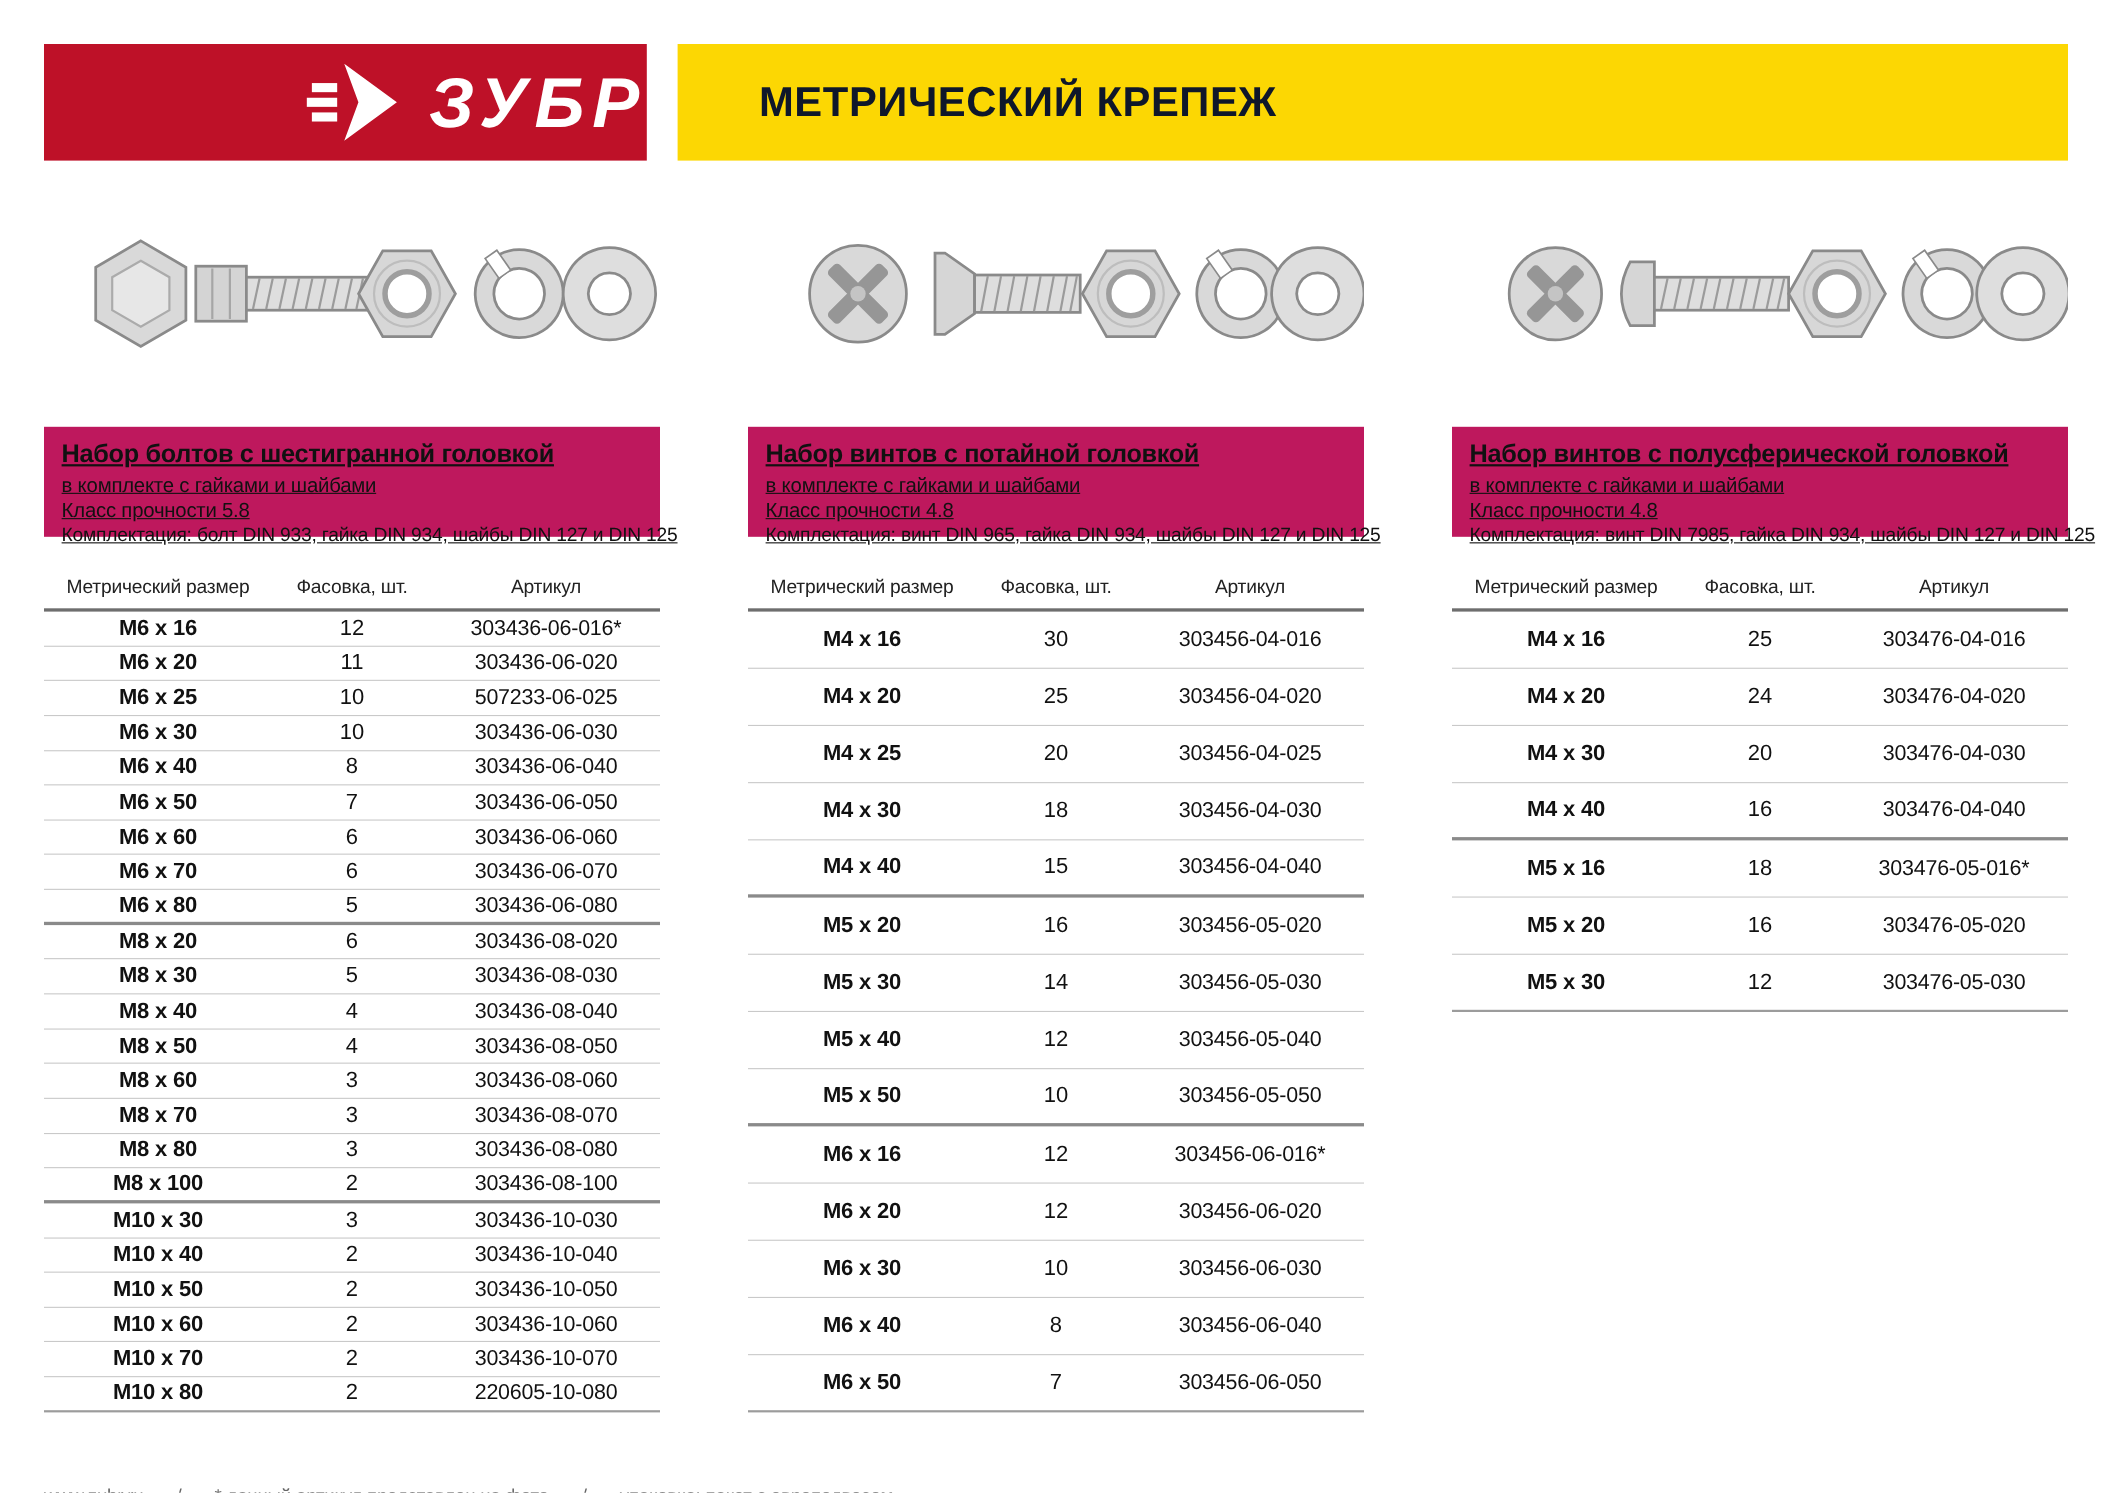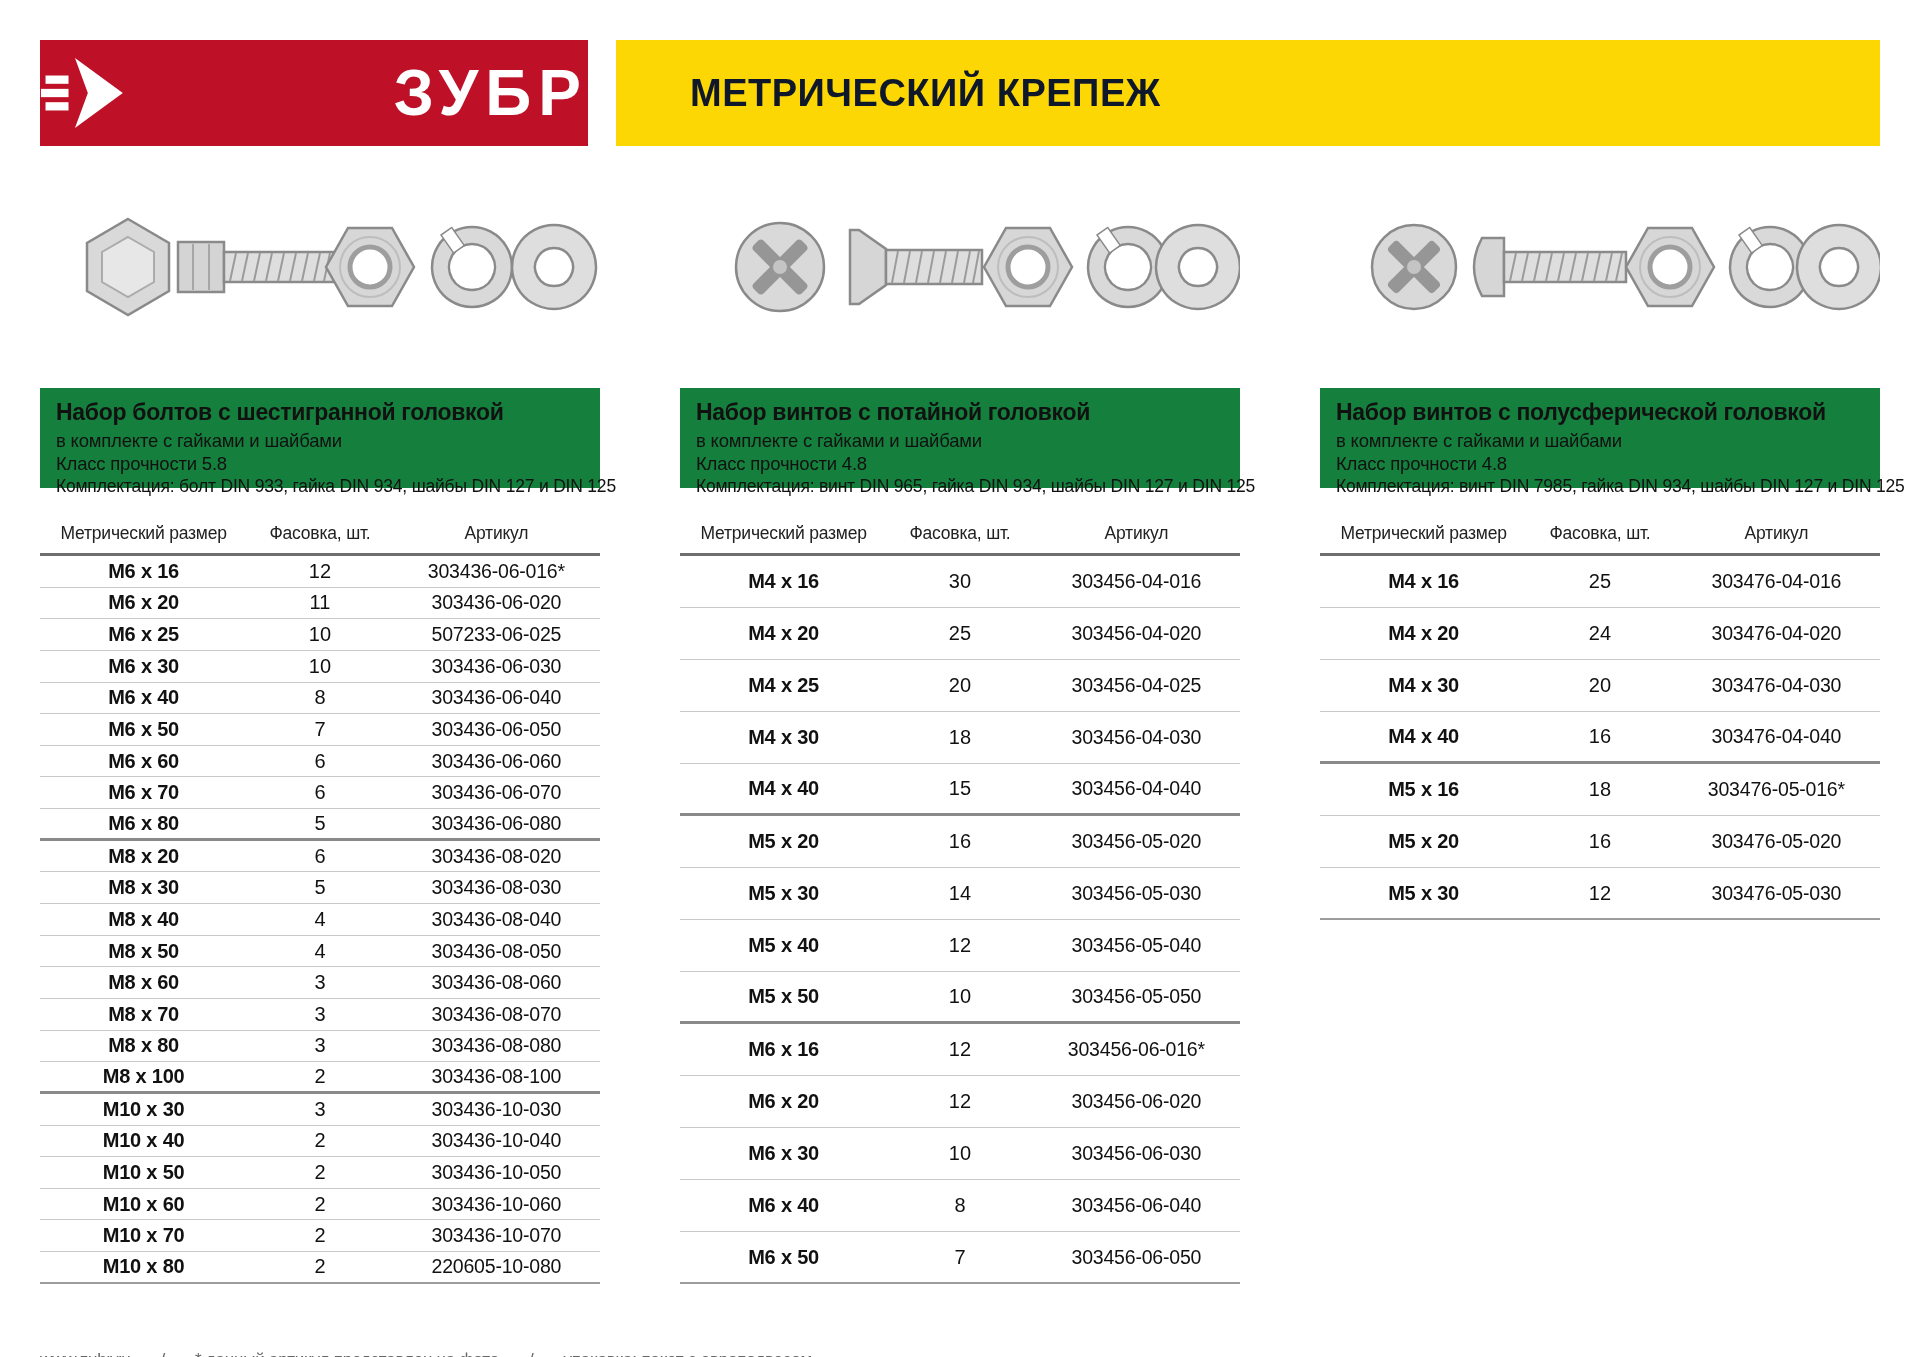--- a/index.html
+++ b/index.html
@@ -4,33 +4,33 @@
 <style>
   html,body{margin:0;padding:0;}
   body{
     width:1920px;height:1357px;background:#ffffff;overflow:hidden;
     font-family:"Liberation Sans", sans-serif;color:#111;
   }
   .page{position:relative;width:1920px;height:1357px;}
 
   
   .topbar{display:flex;gap:28px;margin:40px 40px 0 40px;height:106px;}
-  .logo-box{width:548px;height:106px;display:flex;align-items:center;justify-content:space-between;gap:20px;}
+  .logo-box{width:548px;height:106px;display:flex;align-items:center;justify-content:flex-end;gap:20px;font-style:italic;}
   .logo-mark{width:92px;height:80px;flex:0 0 auto;}
   .logo-text{color:#fff;font-size:64px;font-weight:bold;letter-spacing:7px;line-height:1;}
   .banner{flex:1;height:106px;display:flex;align-items:center;padding-left:74px;box-sizing:border-box;}
   .banner-title{font-size:38px;font-weight:bold;color:#0f172a;letter-spacing:.5px;}
 
   
   .cols{display:flex;gap:80px;margin:0 40px;}
   .col{width:560px;flex:0 0 560px;}
   .photos{height:242px;display:flex;align-items:center;}
   .photos svg{width:560px;height:150px;display:block;}
 
-  .titlebox{background:#15803d;height:100px;box-sizing:border-box;padding:11px 16px 0 16px;}
+  .titlebox{background:#be185d;height:100px;box-sizing:border-box;padding:11px 16px 0 16px;text-decoration:underline;}
   .titlebox .ptitle{margin:0 0 4px 0;font-size:23px;font-weight:bold;letter-spacing:-.3px;white-space:nowrap;}
   .titlebox .line{font-size:18.5px;line-height:1.24;letter-spacing:-.2px;white-space:nowrap;}
   .titlebox .components{font-size:17.5px;}
 
   
   .table{margin-top:26px;}
   .thead,.tr{display:grid;grid-template-columns:37% 26% 37%;align-items:center;}
   .thead{height:42px;border-bottom:3px solid #6e6e6e;box-sizing:border-box;}
   .th{font-size:17.5px;color:#222;text-align:center;letter-spacing:-.2px;}
   .tr{border-bottom:1px solid #c9c9c9;box-sizing:border-box;}

